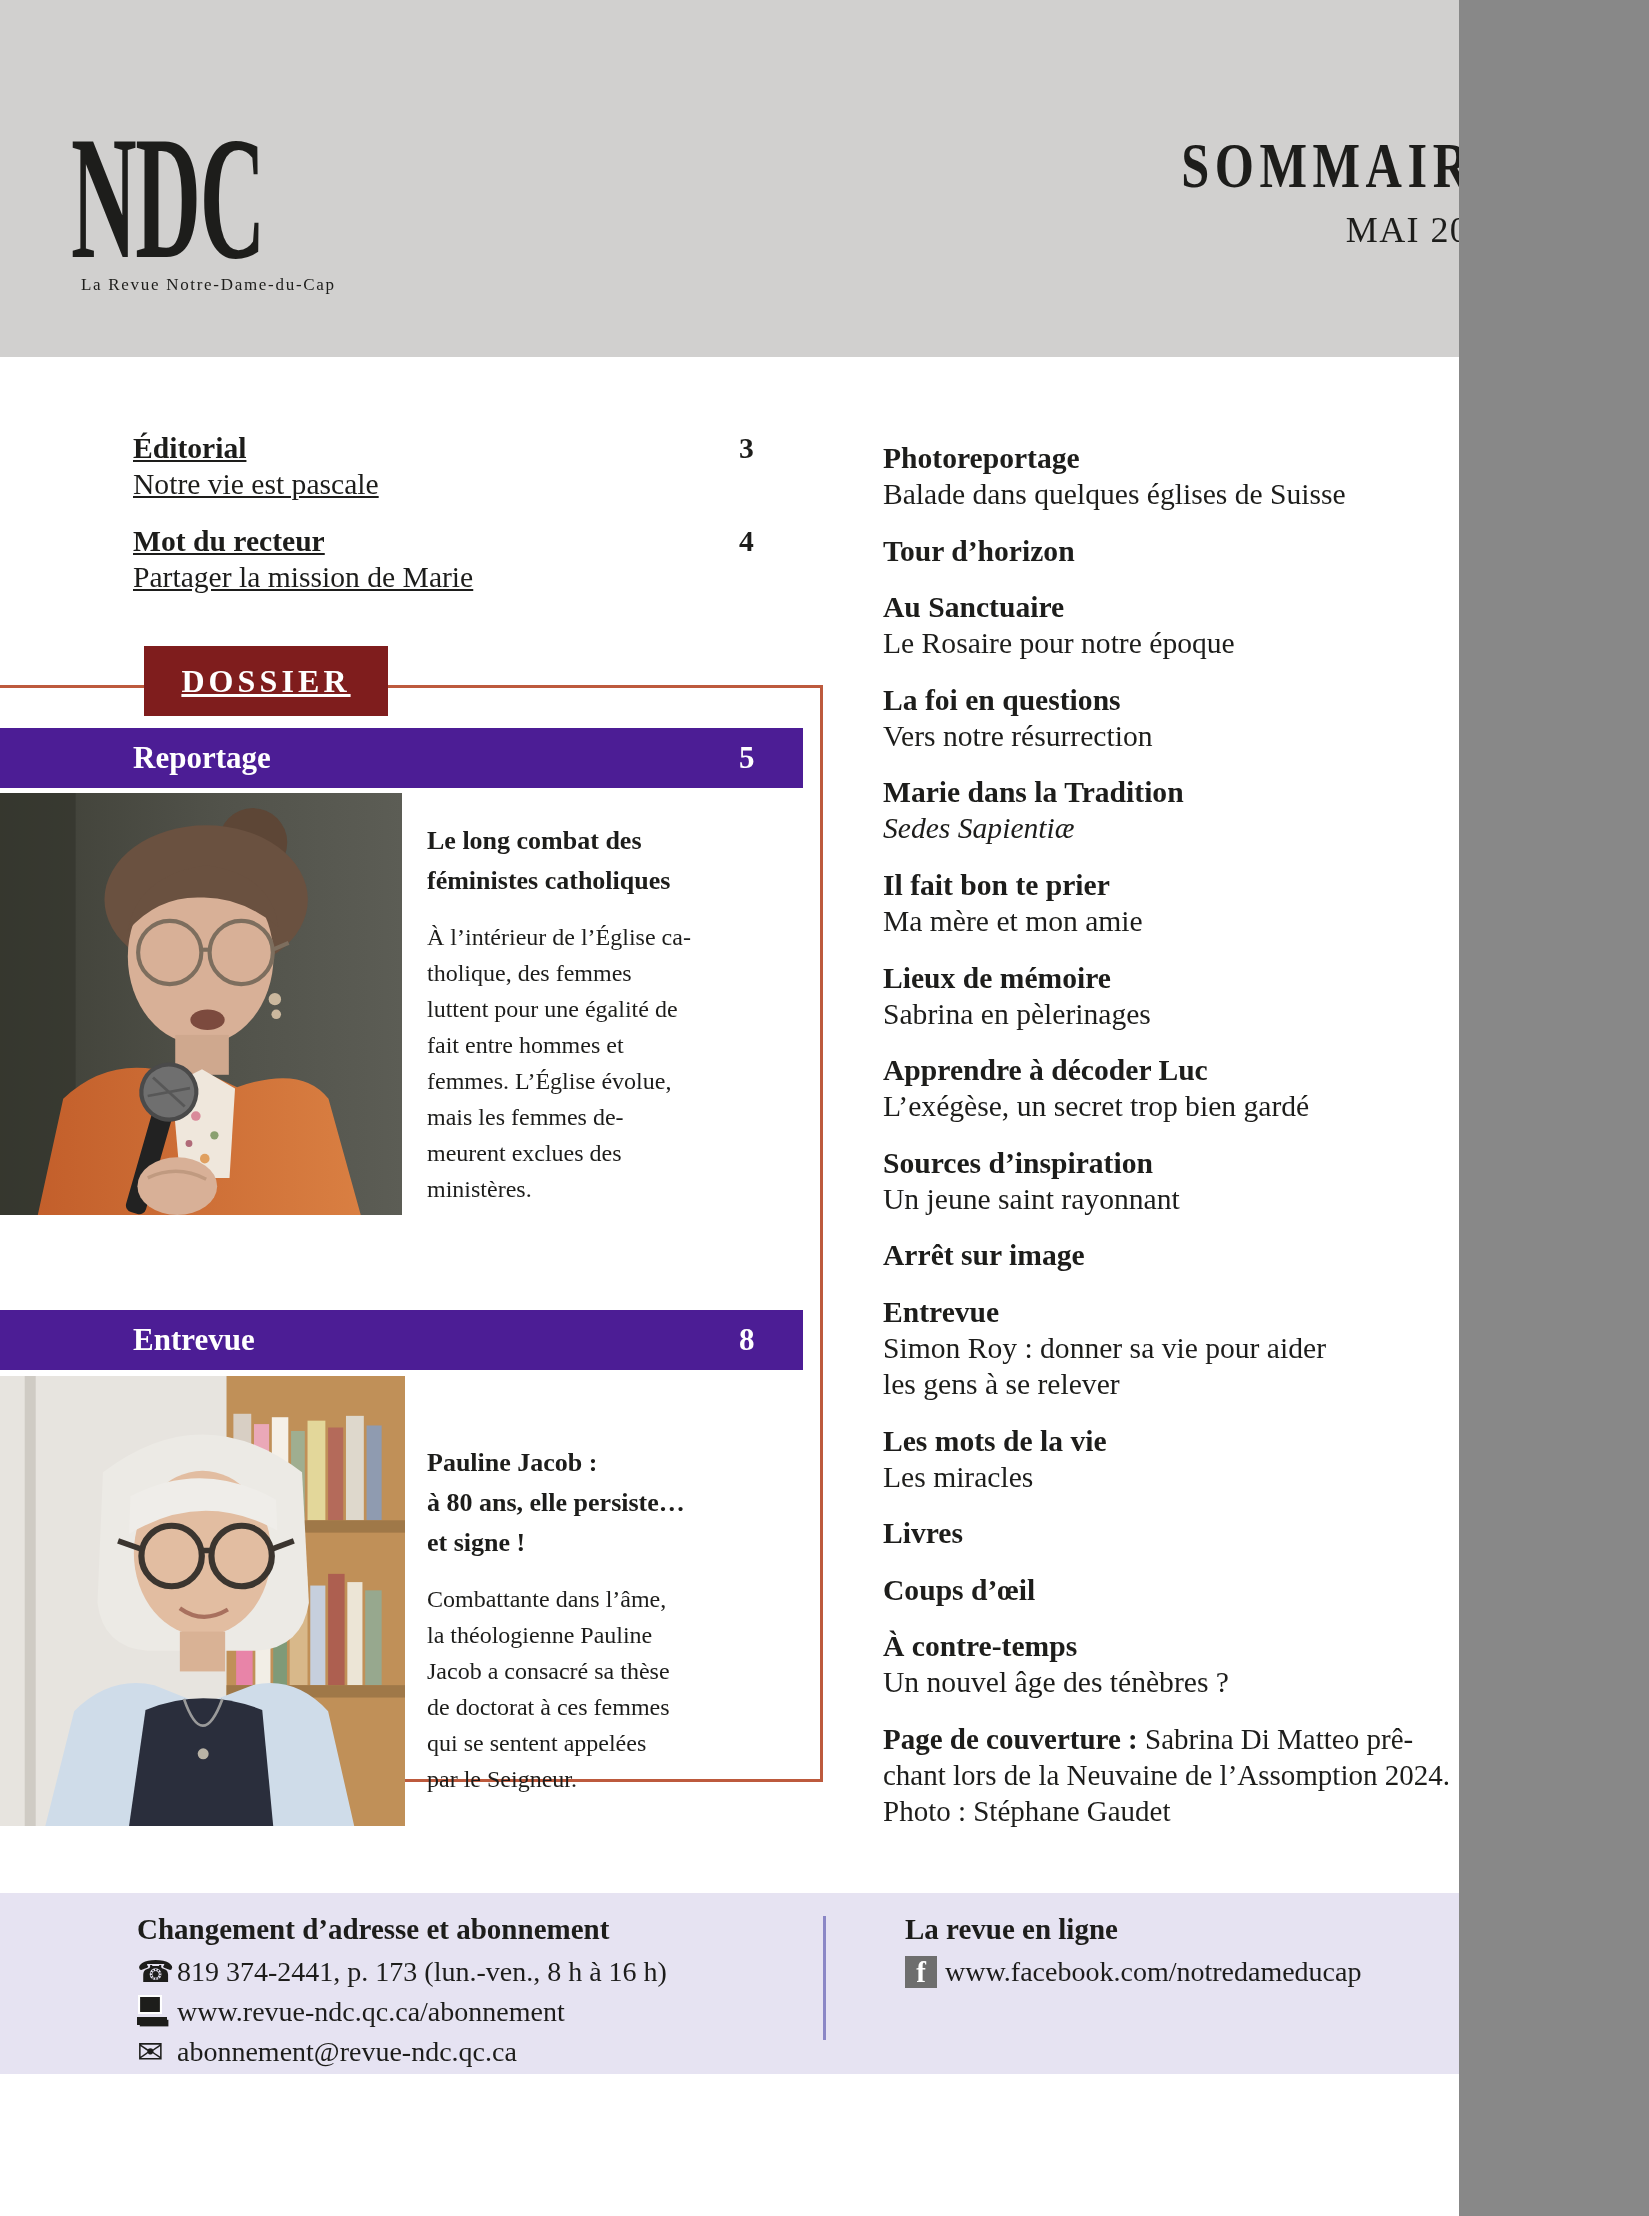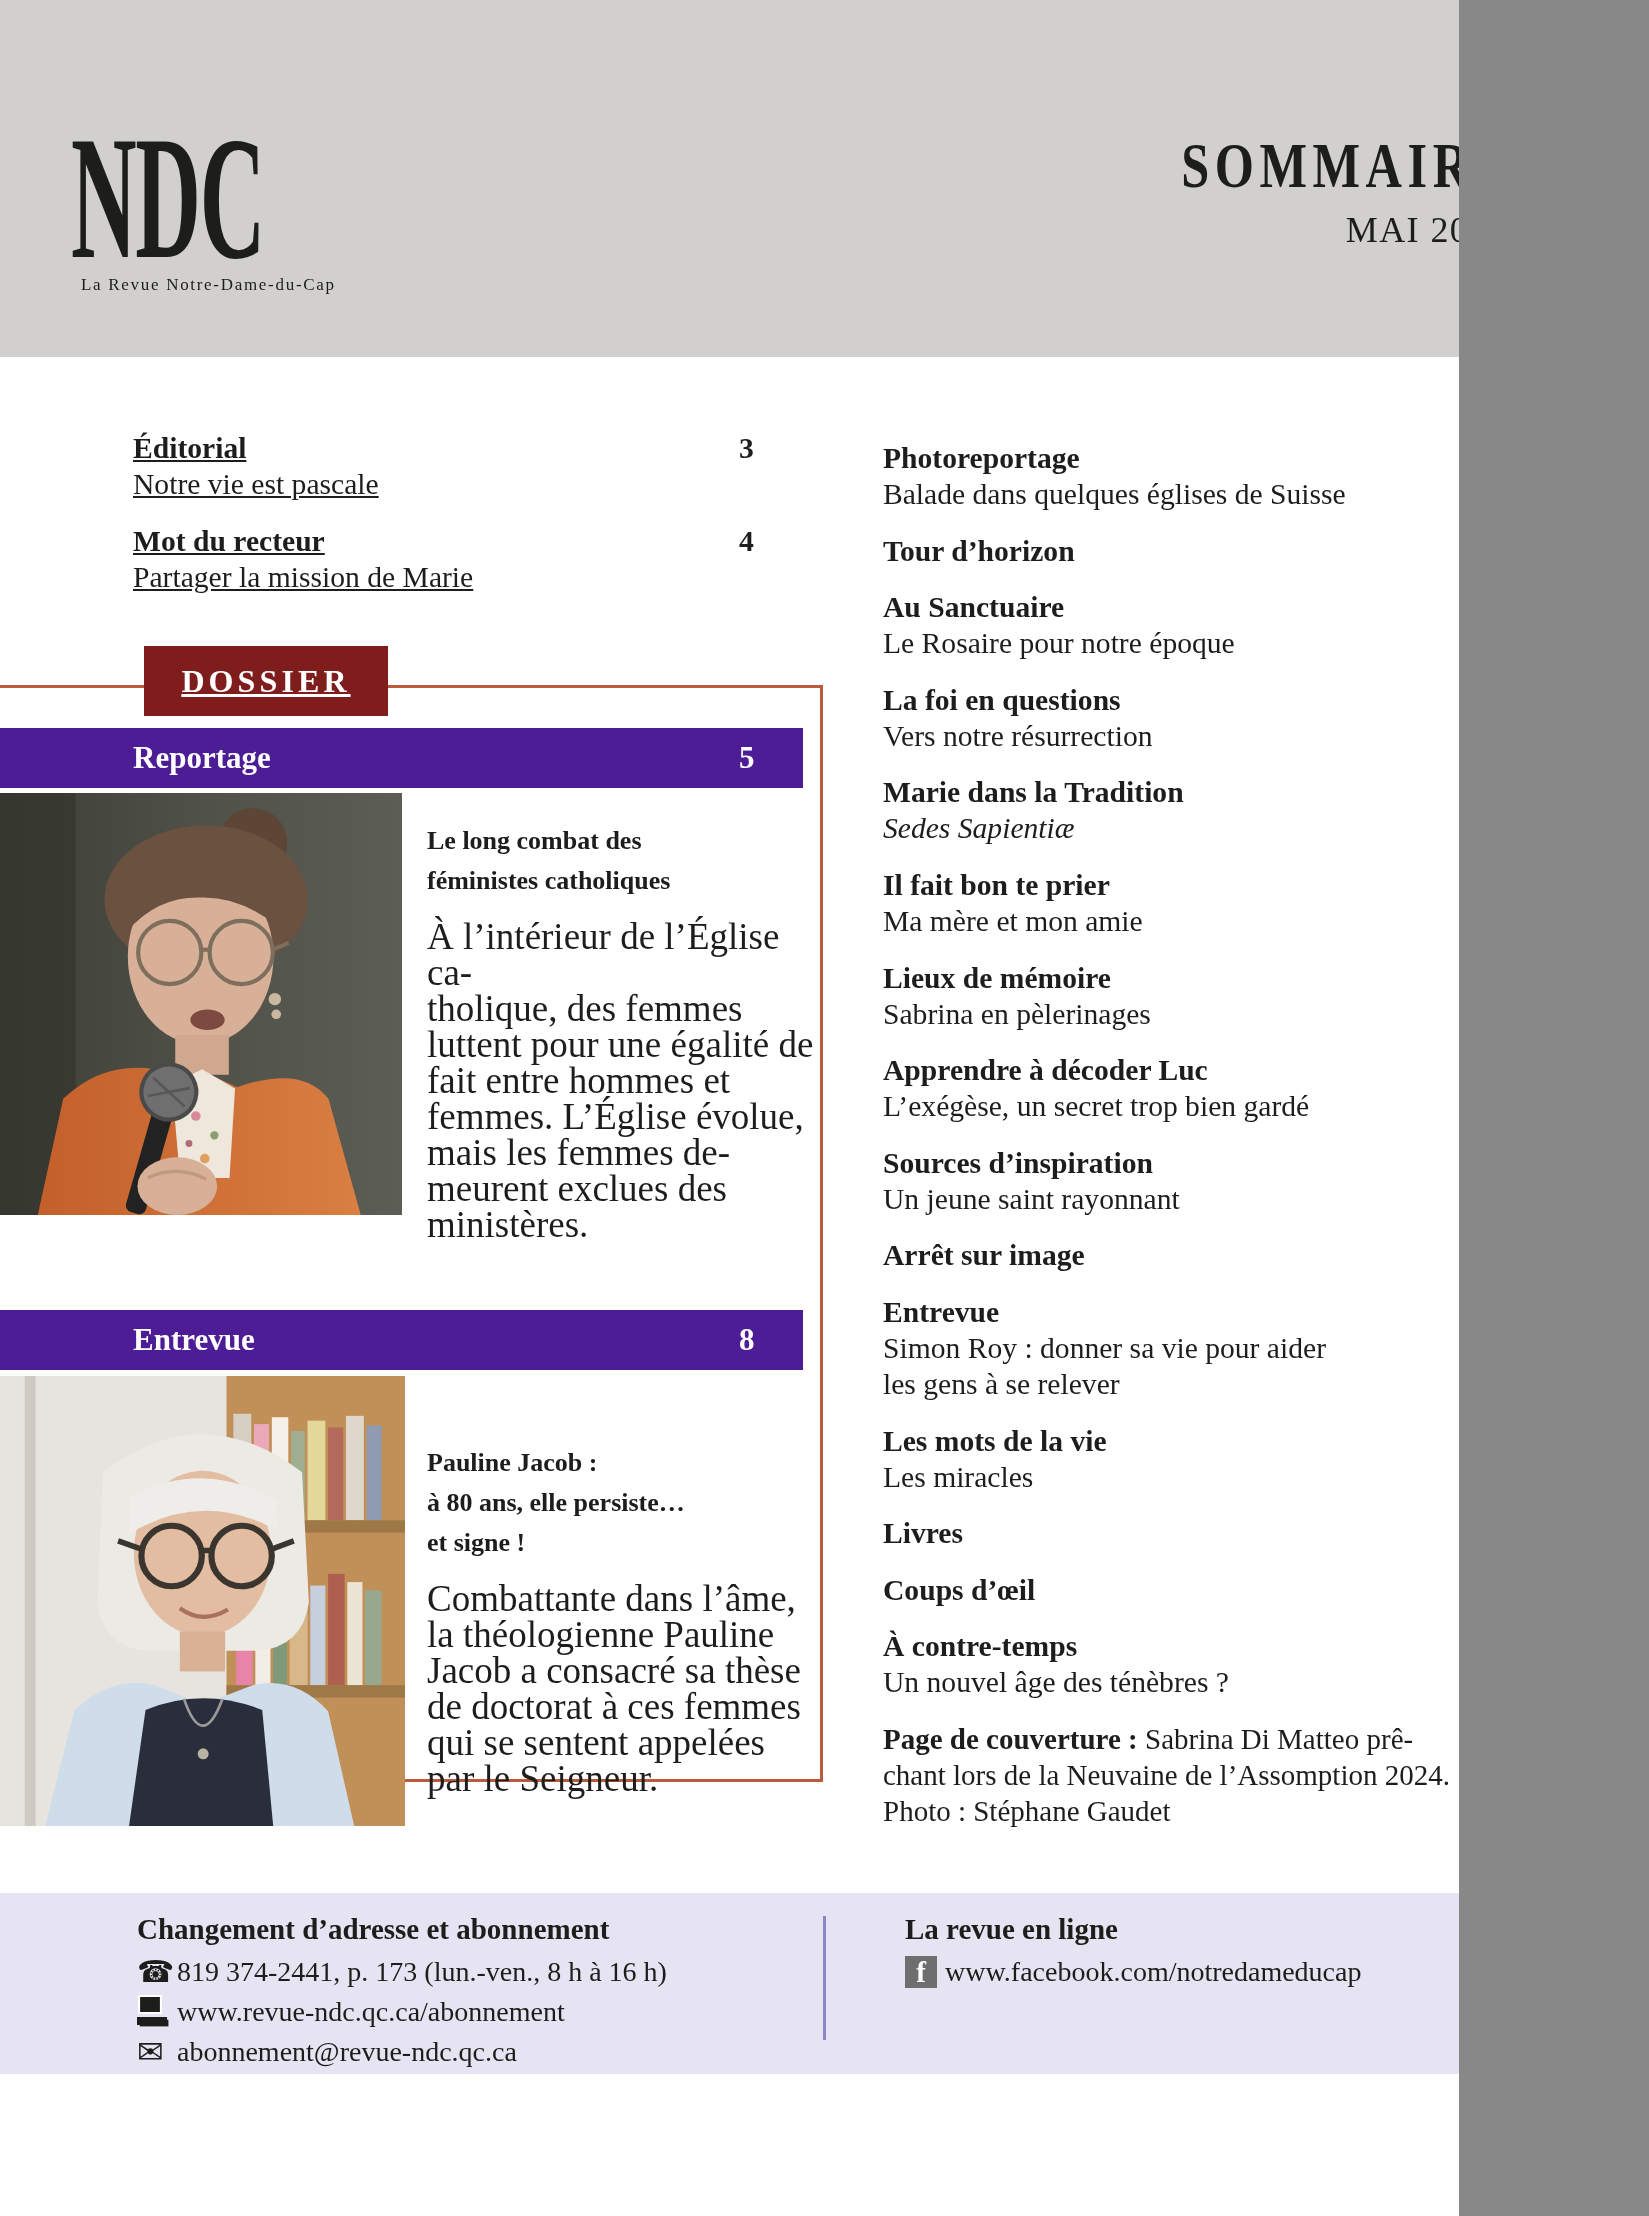--- a/index.html
+++ b/index.html
@@ -49,21 +49,21 @@
 
   .photo{position:absolute;left:0;overflow:hidden;background:#555;}
   .photo-1{top:793px;width:402px;height:422px;}
   .photo-2{top:1376px;width:405px;height:450px;}
   .photo svg{display:block;width:100%;height:100%;}
 
   .article{position:absolute;left:427px;width:389px;}
   .article-1{top:821px;}
   .article-2{top:1443px;}
   .article-title{font-weight:bold;font-size:26px;line-height:40px;white-space:pre-line;margin-bottom:18px;}
-  .article-body{font-size:37px;line-height:36px;white-space:pre-line;font-family:Liberation Serif, serif;}
+  .article-body{font-size:24px;line-height:36px;white-space:pre-line;font-family:Liberation Serif, serif;}
 
   
   .page-footer{position:absolute;left:0;top:1893px;width:1649px;height:181px;background:#e6e3f2;}
   .footer-left{position:absolute;left:137px;top:18px;}
   .footer-right{position:absolute;left:905px;top:18px;}
   .footer-title{font-weight:bold;font-size:29px;margin-bottom:6.9px;line-height:36px;}
   .f-item{display:flex;align-items:center;margin-bottom:4.1px;font-size:28px;height:36px;}
   .f-text{white-space:nowrap;}
   .ic{width:40px;flex:0 0 40px;position:relative;height:36px;
       font-family:"DejaVu Sans",sans-serif;color:#1d1d1b;}

